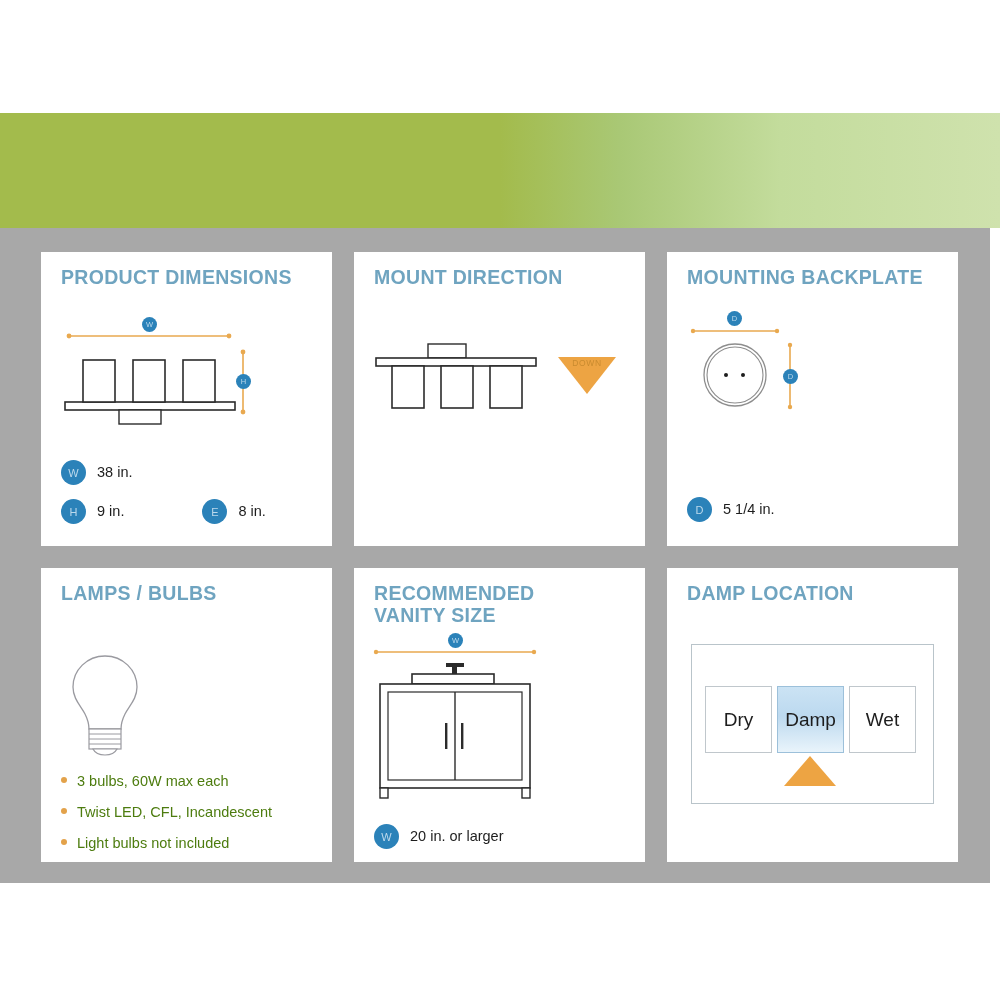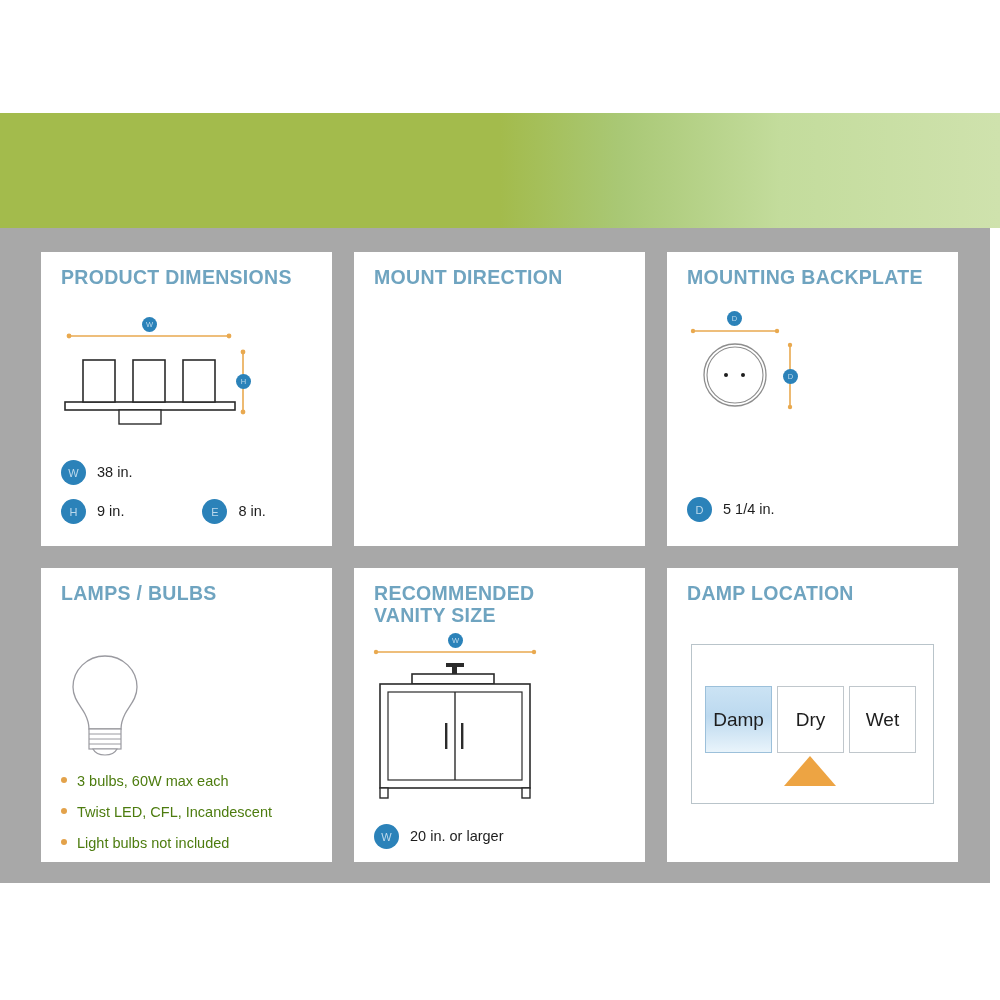--- a/index.html
+++ b/index.html
@@ -285,20 +285,34 @@
           <span class="badge">E</span>
           <span class="val">8 in.</span>
         </div>
       </div>
     </div>
   </div>
 
   <div class="card">
     <div class="card-title">MOUNT DIRECTION</div>
 
+    <div class="md-figure">
+      <svg width="265" height="100" viewBox="0 0 265 100">
+
+        <rect x="60" y="12" width="38" height="14" fill="#ffffff" stroke="#2b2b2b" stroke-width="1.4"></rect>
+        <rect x="8" y="26" width="160" height="8" fill="#ffffff" stroke="#2b2b2b" stroke-width="1.6"></rect>
+        <rect x="24" y="34" width="32" height="42" fill="#ffffff" stroke="#2b2b2b" stroke-width="1.6"></rect>
+        <rect x="73" y="34" width="32" height="42" fill="#ffffff" stroke="#2b2b2b" stroke-width="1.6"></rect>
+        <rect x="122" y="34" width="32" height="42" fill="#ffffff" stroke="#2b2b2b" stroke-width="1.6"></rect>
+
+        <polygon points="190,25 248,25 219,62" fill="#eda443"></polygon>
+      </svg>
+      <div style="position:absolute;left:193px;top:26px;width:52px;text-align:center;
+                  font-size:8.5px;letter-spacing:0.6px;color:#c98b2f;">DOWN</div>
+    </div>
   </div>
 
   <div class="card">
     <div class="card-title">MOUNTING BACKPLATE</div>
 
     <div class="bp-figure">
       <svg width="160" height="120" viewBox="0 0 160 120">
 
         <line x1="8" y1="24" x2="92" y2="24" stroke="#e9a94f" stroke-width="1.6"></line>
         <circle cx="8" cy="24" r="2.2" fill="#e9a94f"></circle>
@@ -392,21 +406,21 @@
       </div>
     </div>
   </div>
 
   <div class="card">
     <div class="card-title">DAMP LOCATION</div>
 
     <div class="damp-figure">
       <div class="damp-outer"></div>
       <div class="damp-boxes">
+        <div class="damp-box">Dry</div>
         <div class="damp-box active">Damp</div>
-        <div class="damp-box">Dry</div>
         <div class="damp-box">Wet</div>
       </div>
       <div class="damp-arrow"></div>
     </div>
   </div>
 
 </div>
 
 </body></html>

